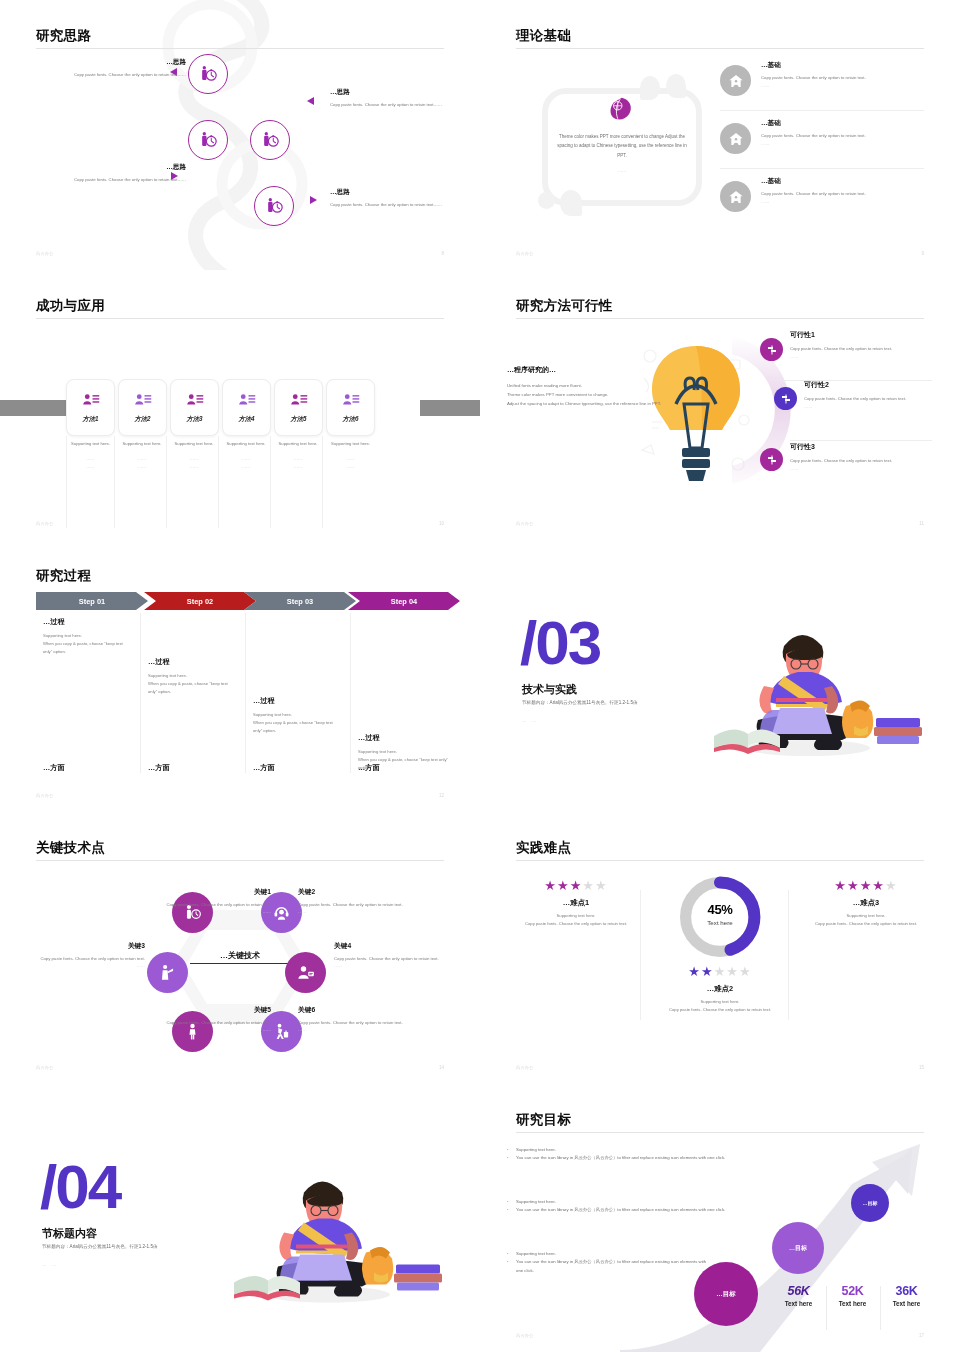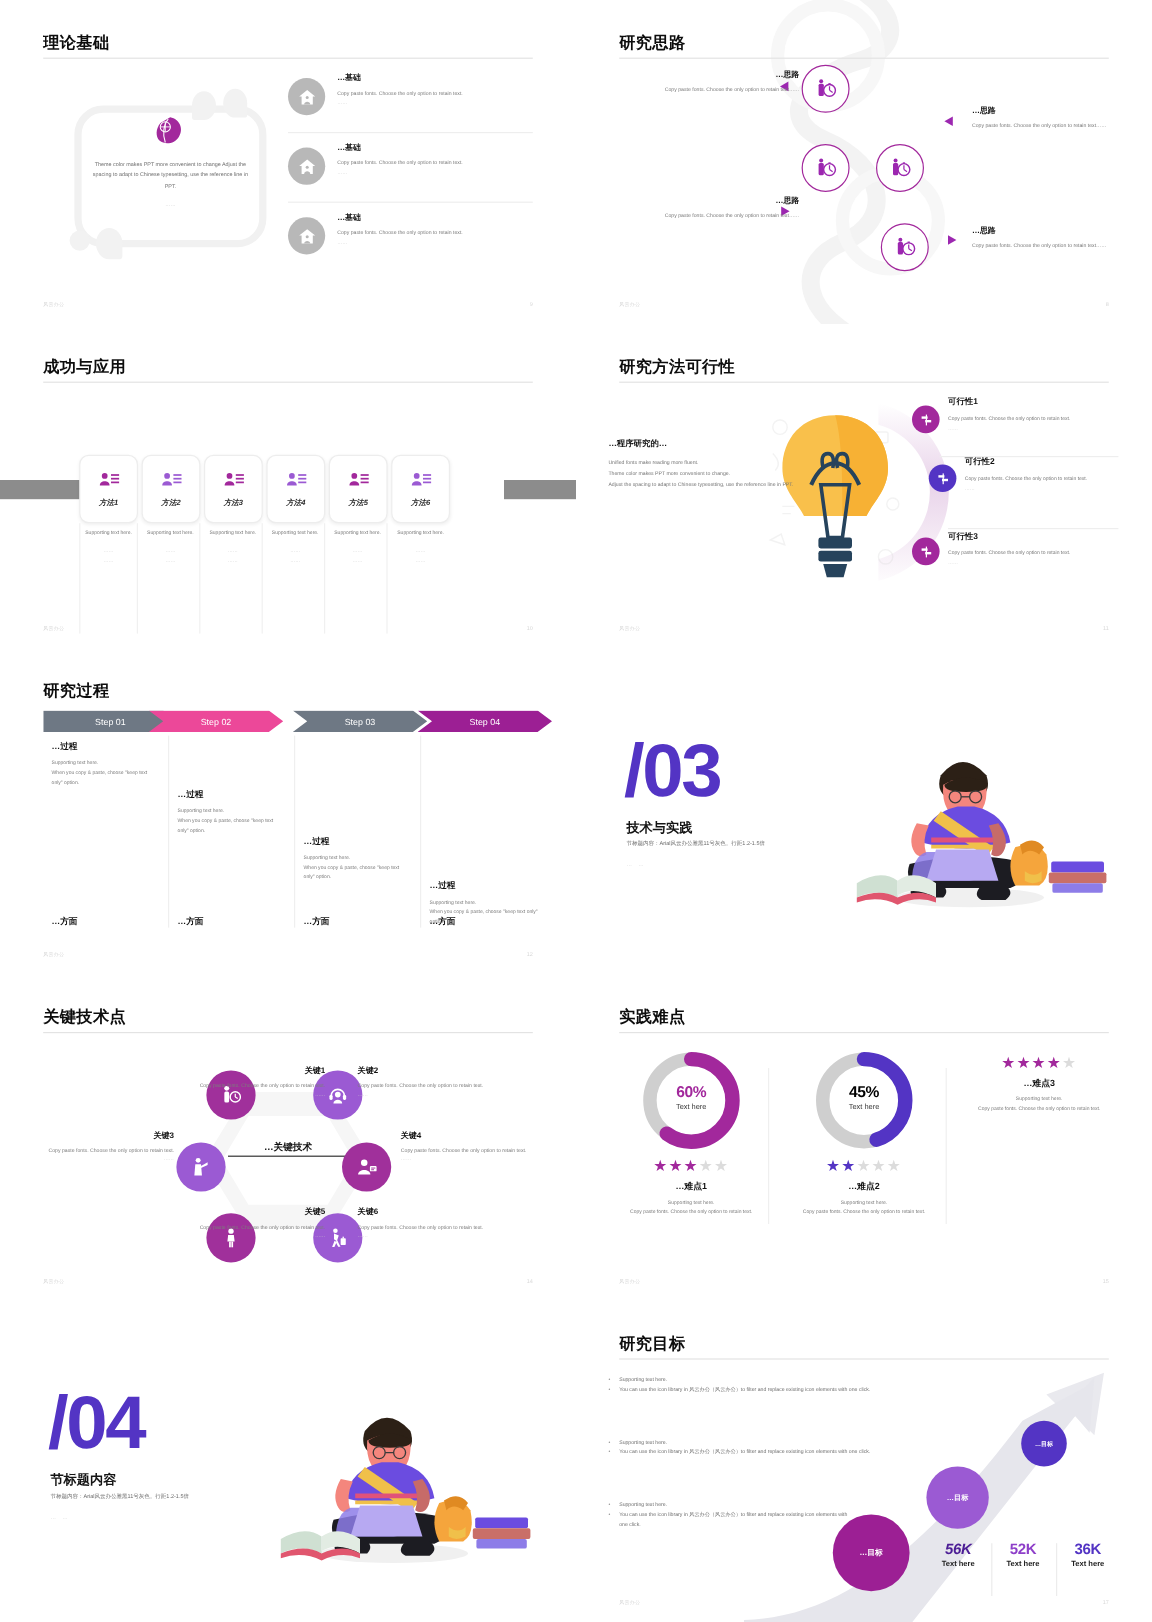--- a/index.html
+++ b/index.html
@@ -117,21 +117,21 @@
   .s4-tx { position:absolute; }
   .s4-tx .h { font-size:7px; font-weight:bold; color:#111; margin-bottom:5px; }
   .s4-tx .p { font-size:4.2px; color:#7b7b7b; line-height:1.9; }
   .s4-div { position:absolute; height:1px; background:#eeeeee; }
 
   
   .s5-steps { position:absolute; left:36px; top:52px; height:18px; width:420px; }
   .s5-step {
     position:absolute; top:0; height:18px;
     display:flex; align-items:center; justify-content:center;
-    color:#fff; font-size:7.4px; font-weight:normal;
+    color:#fff; font-size:7.4px; font-weight:bold;
   }
   .s5-cols { position:absolute; left:36px; top:73px; width:420px; height:160px; display:flex; }
   .s5-col { width:105px; border-right:.8px solid #efefef; position:relative; padding:0 7px; }
   .s5-col:last-child { border-right:none; }
   .s5-col .h { font-size:7.2px; font-weight:bold; color:#111; }
   .s5-col .p { font-size:4.2px; color:#7d7d7d; line-height:1.95; margin-top:5px; }
   .s5-col .bt { position:absolute; bottom:0; left:7px; font-size:7.2px; font-weight:bold; color:#111; }
 
   
   .sc-num {
@@ -186,20 +186,97 @@
   .s10-kpi .v { font-size:12.5px; font-weight:bold; letter-spacing:-.3px; }
   .s10-kpi .l { font-size:6.3px; font-weight:bold; color:#1d1d1d; margin-top:2px; }
   .s10-ksep { position:absolute; width:1px; height:44px; background:#ececec; }
 </style>
 </head>
 <body>
 
 <div class="deck">
 
   <div class="slide">
+    <svg class="s1-swirl" viewBox="0 0 200 295">
+      <path d="M55 -10 C 118 8 128 50 88 62 C 40 76 16 110 56 128 C 108 150 116 196 72 214 C 30 232 38 276 96 300" fill="none" stroke="#f3f3f3" stroke-width="15"></path>
+      <circle cx="60" cy="58" r="42" fill="none" stroke="#f7f7f7" stroke-width="11"></circle>
+      <circle cx="112" cy="196" r="40" fill="none" stroke="#f7f7f7" stroke-width="11"></circle>
+    </svg>
+
+    <div class="s-title">研究思路</div>
+    <div class="s-rule"></div>
+
+    <div class="s1-node" style="left:188px; top:54px;">
+      <svg viewBox="0 0 24 24">
+        <rect x="4" y="6" width="5.5" height="13" rx="1.6" fill="#9c27b0"></rect>
+        <circle cx="6.7" cy="3.4" r="2.1" fill="#9c27b0"></circle>
+        <circle cx="15.5" cy="13" r="6.2" fill="none" stroke="#9c27b0" stroke-width="1.5"></circle>
+        <path d="M15.5 13 L15.5 8.6" stroke="#9c27b0" stroke-width="1.3"></path>
+        <path d="M15.5 13 L18.8 15.2" stroke="#9c27b0" stroke-width="1.3"></path>
+        <rect x="14.3" y="5.4" width="2.4" height="1.5" fill="#9c27b0"></rect>
+      </svg>
+    </div>
+    <div class="s1-node" style="left:188px; top:120px;">
+      <svg viewBox="0 0 24 24">
+        <rect x="4" y="6" width="5.5" height="13" rx="1.6" fill="#9c27b0"></rect>
+        <circle cx="6.7" cy="3.4" r="2.1" fill="#9c27b0"></circle>
+        <circle cx="15.5" cy="13" r="6.2" fill="none" stroke="#9c27b0" stroke-width="1.5"></circle>
+        <path d="M15.5 13 L15.5 8.6" stroke="#9c27b0" stroke-width="1.3"></path>
+        <path d="M15.5 13 L18.8 15.2" stroke="#9c27b0" stroke-width="1.3"></path>
+        <rect x="14.3" y="5.4" width="2.4" height="1.5" fill="#9c27b0"></rect>
+      </svg>
+    </div>
+    <div class="s1-node" style="left:250px; top:120px;">
+      <svg viewBox="0 0 24 24">
+        <rect x="4" y="6" width="5.5" height="13" rx="1.6" fill="#9c27b0"></rect>
+        <circle cx="6.7" cy="3.4" r="2.1" fill="#9c27b0"></circle>
+        <circle cx="15.5" cy="13" r="6.2" fill="none" stroke="#9c27b0" stroke-width="1.5"></circle>
+        <path d="M15.5 13 L15.5 8.6" stroke="#9c27b0" stroke-width="1.3"></path>
+        <path d="M15.5 13 L18.8 15.2" stroke="#9c27b0" stroke-width="1.3"></path>
+        <rect x="14.3" y="5.4" width="2.4" height="1.5" fill="#9c27b0"></rect>
+      </svg>
+    </div>
+    <div class="s1-node" style="left:254px; top:186px;">
+      <svg viewBox="0 0 24 24">
+        <rect x="4" y="6" width="5.5" height="13" rx="1.6" fill="#9c27b0"></rect>
+        <circle cx="6.7" cy="3.4" r="2.1" fill="#9c27b0"></circle>
+        <circle cx="15.5" cy="13" r="6.2" fill="none" stroke="#9c27b0" stroke-width="1.5"></circle>
+        <path d="M15.5 13 L15.5 8.6" stroke="#9c27b0" stroke-width="1.3"></path>
+        <path d="M15.5 13 L18.8 15.2" stroke="#9c27b0" stroke-width="1.3"></path>
+        <rect x="14.3" y="5.4" width="2.4" height="1.5" fill="#9c27b0"></rect>
+      </svg>
+    </div>
+
+    <div class="s1-tri tri-l" style="left:170px; top:68px;"></div>
+    <div class="s1-tri tri-l" style="left:307px; top:97px;"></div>
+    <div class="s1-tri tri-r" style="left:171px; top:172px;"></div>
+    <div class="s1-tri tri-r" style="left:310px; top:196px;"></div>
+
+    <div class="s1-blk ta-r" style="left:36px; top:58px;">
+      <div class="h">…思路</div>
+      <div class="p">Copy paste fonts. Choose the only option to retain text……</div>
+    </div>
+    <div class="s1-blk ta-l" style="left:330px; top:88px;">
+      <div class="h">…思路</div>
+      <div class="p">Copy paste fonts. Choose the only option to retain text……</div>
+    </div>
+    <div class="s1-blk ta-r" style="left:36px; top:163px;">
+      <div class="h">…思路</div>
+      <div class="p">Copy paste fonts. Choose the only option to retain text……</div>
+    </div>
+    <div class="s1-blk ta-l" style="left:330px; top:188px;">
+      <div class="h">…思路</div>
+      <div class="p">Copy paste fonts. Choose the only option to retain text……</div>
+    </div>
+
+    <div class="s-foot">风云办公</div>
+    <div class="s-page">8</div>
+  </div>
+
+  <div class="slide">
     <div class="s-title">理论基础</div>
     <div class="s-rule"></div>
 
     <div class="s2-card"></div>
     <div class="s2-bub" style="left:160px; top:76px; width:20px; height:24px; border-radius:50% 50% 50% 10%;"></div>
     <div class="s2-bub" style="left:186px; top:74px; width:20px; height:24px; border-radius:50% 50% 10% 50%;"></div>
     <div class="s2-bub" style="left:58px; top:192px; width:17px; height:17px;"></div>
     <div class="s2-bub" style="left:80px; top:190px; width:22px; height:26px; border-radius:50% 50% 10% 50%;"></div>
 
     <svg class="s2-leaf" viewBox="0 0 32 32">
@@ -251,97 +328,20 @@
       </div>
       <div class="s2-tx">
         <div class="h">…基础</div>
         <div class="p">Copy paste fonts. Choose the only option to retain text.</div>
         <div class="p" style="color:#cacaca;">……</div>
       </div>
     </div>
 
     <div class="s-foot">风云办公</div>
     <div class="s-page">9</div>
-  </div>
-
-  <div class="slide">
-    <svg class="s1-swirl" viewBox="0 0 200 295">
-      <path d="M55 -10 C 118 8 128 50 88 62 C 40 76 16 110 56 128 C 108 150 116 196 72 214 C 30 232 38 276 96 300" fill="none" stroke="#f3f3f3" stroke-width="15"></path>
-      <circle cx="60" cy="58" r="42" fill="none" stroke="#f7f7f7" stroke-width="11"></circle>
-      <circle cx="112" cy="196" r="40" fill="none" stroke="#f7f7f7" stroke-width="11"></circle>
-    </svg>
-
-    <div class="s-title">研究思路</div>
-    <div class="s-rule"></div>
-
-    <div class="s1-node" style="left:188px; top:54px;">
-      <svg viewBox="0 0 24 24">
-        <rect x="4" y="6" width="5.5" height="13" rx="1.6" fill="#9c27b0"></rect>
-        <circle cx="6.7" cy="3.4" r="2.1" fill="#9c27b0"></circle>
-        <circle cx="15.5" cy="13" r="6.2" fill="none" stroke="#9c27b0" stroke-width="1.5"></circle>
-        <path d="M15.5 13 L15.5 8.6" stroke="#9c27b0" stroke-width="1.3"></path>
-        <path d="M15.5 13 L18.8 15.2" stroke="#9c27b0" stroke-width="1.3"></path>
-        <rect x="14.3" y="5.4" width="2.4" height="1.5" fill="#9c27b0"></rect>
-      </svg>
-    </div>
-    <div class="s1-node" style="left:188px; top:120px;">
-      <svg viewBox="0 0 24 24">
-        <rect x="4" y="6" width="5.5" height="13" rx="1.6" fill="#9c27b0"></rect>
-        <circle cx="6.7" cy="3.4" r="2.1" fill="#9c27b0"></circle>
-        <circle cx="15.5" cy="13" r="6.2" fill="none" stroke="#9c27b0" stroke-width="1.5"></circle>
-        <path d="M15.5 13 L15.5 8.6" stroke="#9c27b0" stroke-width="1.3"></path>
-        <path d="M15.5 13 L18.8 15.2" stroke="#9c27b0" stroke-width="1.3"></path>
-        <rect x="14.3" y="5.4" width="2.4" height="1.5" fill="#9c27b0"></rect>
-      </svg>
-    </div>
-    <div class="s1-node" style="left:250px; top:120px;">
-      <svg viewBox="0 0 24 24">
-        <rect x="4" y="6" width="5.5" height="13" rx="1.6" fill="#9c27b0"></rect>
-        <circle cx="6.7" cy="3.4" r="2.1" fill="#9c27b0"></circle>
-        <circle cx="15.5" cy="13" r="6.2" fill="none" stroke="#9c27b0" stroke-width="1.5"></circle>
-        <path d="M15.5 13 L15.5 8.6" stroke="#9c27b0" stroke-width="1.3"></path>
-        <path d="M15.5 13 L18.8 15.2" stroke="#9c27b0" stroke-width="1.3"></path>
-        <rect x="14.3" y="5.4" width="2.4" height="1.5" fill="#9c27b0"></rect>
-      </svg>
-    </div>
-    <div class="s1-node" style="left:254px; top:186px;">
-      <svg viewBox="0 0 24 24">
-        <rect x="4" y="6" width="5.5" height="13" rx="1.6" fill="#9c27b0"></rect>
-        <circle cx="6.7" cy="3.4" r="2.1" fill="#9c27b0"></circle>
-        <circle cx="15.5" cy="13" r="6.2" fill="none" stroke="#9c27b0" stroke-width="1.5"></circle>
-        <path d="M15.5 13 L15.5 8.6" stroke="#9c27b0" stroke-width="1.3"></path>
-        <path d="M15.5 13 L18.8 15.2" stroke="#9c27b0" stroke-width="1.3"></path>
-        <rect x="14.3" y="5.4" width="2.4" height="1.5" fill="#9c27b0"></rect>
-      </svg>
-    </div>
-
-    <div class="s1-tri tri-l" style="left:170px; top:68px;"></div>
-    <div class="s1-tri tri-l" style="left:307px; top:97px;"></div>
-    <div class="s1-tri tri-r" style="left:171px; top:172px;"></div>
-    <div class="s1-tri tri-r" style="left:310px; top:196px;"></div>
-
-    <div class="s1-blk ta-r" style="left:36px; top:58px;">
-      <div class="h">…思路</div>
-      <div class="p">Copy paste fonts. Choose the only option to retain text……</div>
-    </div>
-    <div class="s1-blk ta-l" style="left:330px; top:88px;">
-      <div class="h">…思路</div>
-      <div class="p">Copy paste fonts. Choose the only option to retain text……</div>
-    </div>
-    <div class="s1-blk ta-r" style="left:36px; top:163px;">
-      <div class="h">…思路</div>
-      <div class="p">Copy paste fonts. Choose the only option to retain text……</div>
-    </div>
-    <div class="s1-blk ta-l" style="left:330px; top:188px;">
-      <div class="h">…思路</div>
-      <div class="p">Copy paste fonts. Choose the only option to retain text……</div>
-    </div>
-
-    <div class="s-foot">风云办公</div>
-    <div class="s-page">8</div>
   </div>
 
   <div class="slide">
     <div class="s-title">成功与应用</div>
     <div class="s-rule"></div>
 
     <div class="s3-bar" style="left:0; width:80px;"></div>
     <div class="s3-bar" style="right:0; width:60px;"></div>
 
     <div class="s3-cards">
@@ -528,21 +528,21 @@
   </div>
 
   <div class="slide">
     <div class="s-title">研究过程</div>
 
     <div class="s5-steps">
       <div class="s5-step" style="left:0; width:112px; background:#6e7884;
            clip-path:polygon(0 0, 100px 0, 112px 50%, 100px 100%, 0 100%);">
         <span>Step 01</span>
       </div>
-      <div class="s5-step" style="left:88px; width:112px; background:#ec4899;
+      <div class="s5-step" style="left:108px; width:112px; background:#b91c1c;
            clip-path:polygon(0 0, 100px 0, 112px 50%, 100px 100%, 0 100%, 12px 50%);">
         <span>Step 02</span>
       </div>
       <div class="s5-step" style="left:208px; width:112px; background:#6e7884;
            clip-path:polygon(0 0, 100px 0, 112px 50%, 100px 100%, 0 100%, 12px 50%);">
         <span>Step 03</span>
       </div>
       <div class="s5-step" style="left:312px; width:112px; background:#9c1f94;
            clip-path:polygon(0 0, 100px 0, 112px 50%, 100px 100%, 0 100%, 12px 50%);">
         <span>Step 04</span>
@@ -724,30 +724,20 @@
 
     <div class="s-foot">风云办公</div>
     <div class="s-page">14</div>
   </div>
 
   <div class="slide">
     <div class="s-title">实践难点</div>
     <div class="s-rule"></div>
 
     <div class="s8-grp" style="left:26px;">
-      <div class="s8-donut">
-        <svg class="pc" viewBox="0 0 100 100">
-          <circle cx="50" cy="50" r="40" fill="none" stroke="#cfcfcf" stroke-width="13"></circle>
-          <circle cx="50" cy="50" r="40" fill="none" stroke="#a2289c" stroke-width="14" stroke-linecap="round" stroke-dasharray="150.8 251.3" transform="rotate(-90 50 50)"></circle>
-        </svg>
-        <div class="ct">
-          <div class="v" style="color:#a2289c;">60%</div>
-          <div class="l">Text here</div>
-        </div>
-      </div>
       <div class="s8-stars">
         <span style="color:#a2289c;">★★★</span><span style="color:#dcdcdc;">★★</span>
       </div>
       <div class="s8-h">…难点1</div>
       <div class="s8-p" style="white-space:pre-line;">Supporting text here.
 Copy paste fonts. Choose the only option to retain text.</div>
     </div>
 
     <div class="s8-sep" style="left:160px;"></div>
 

